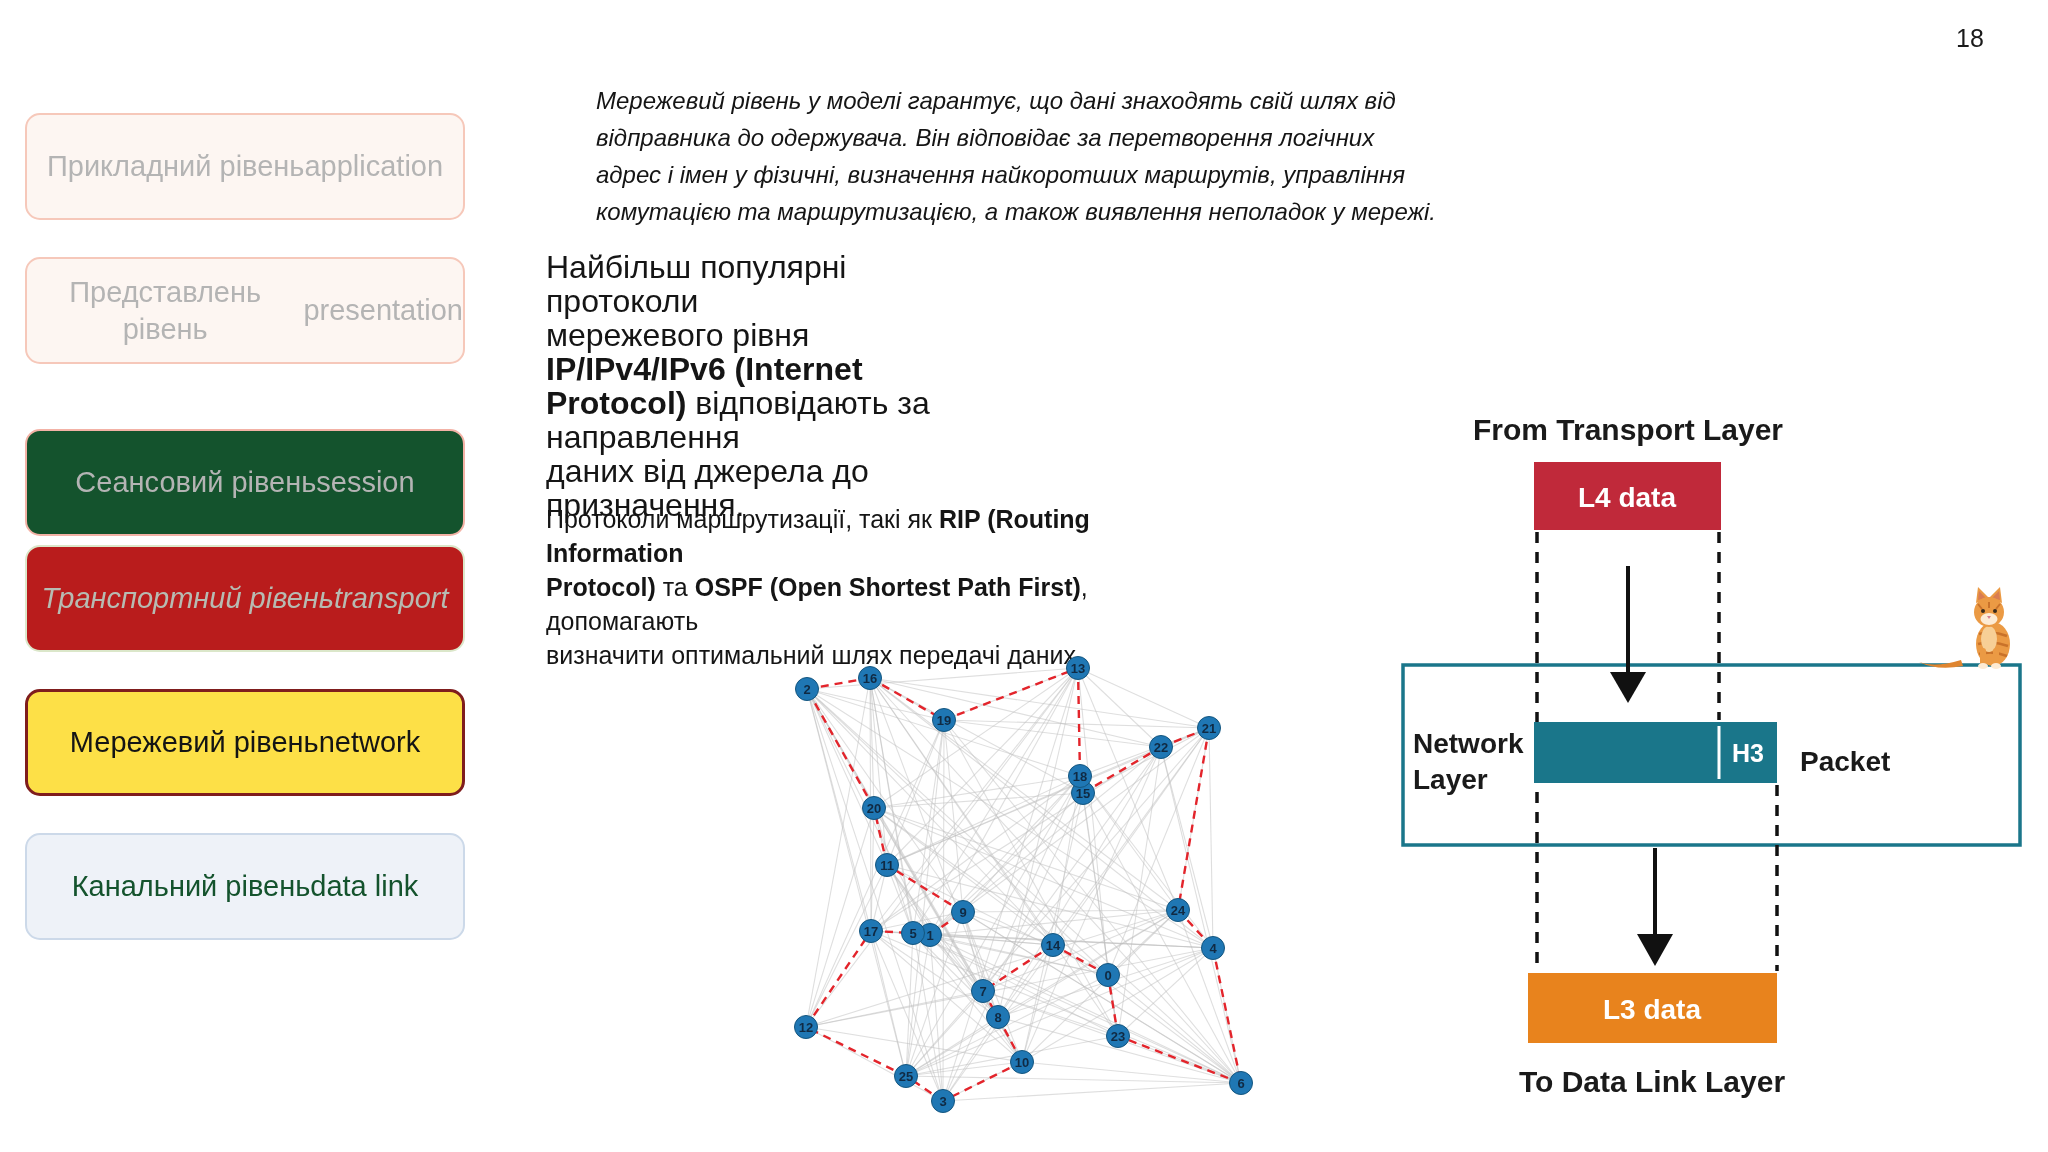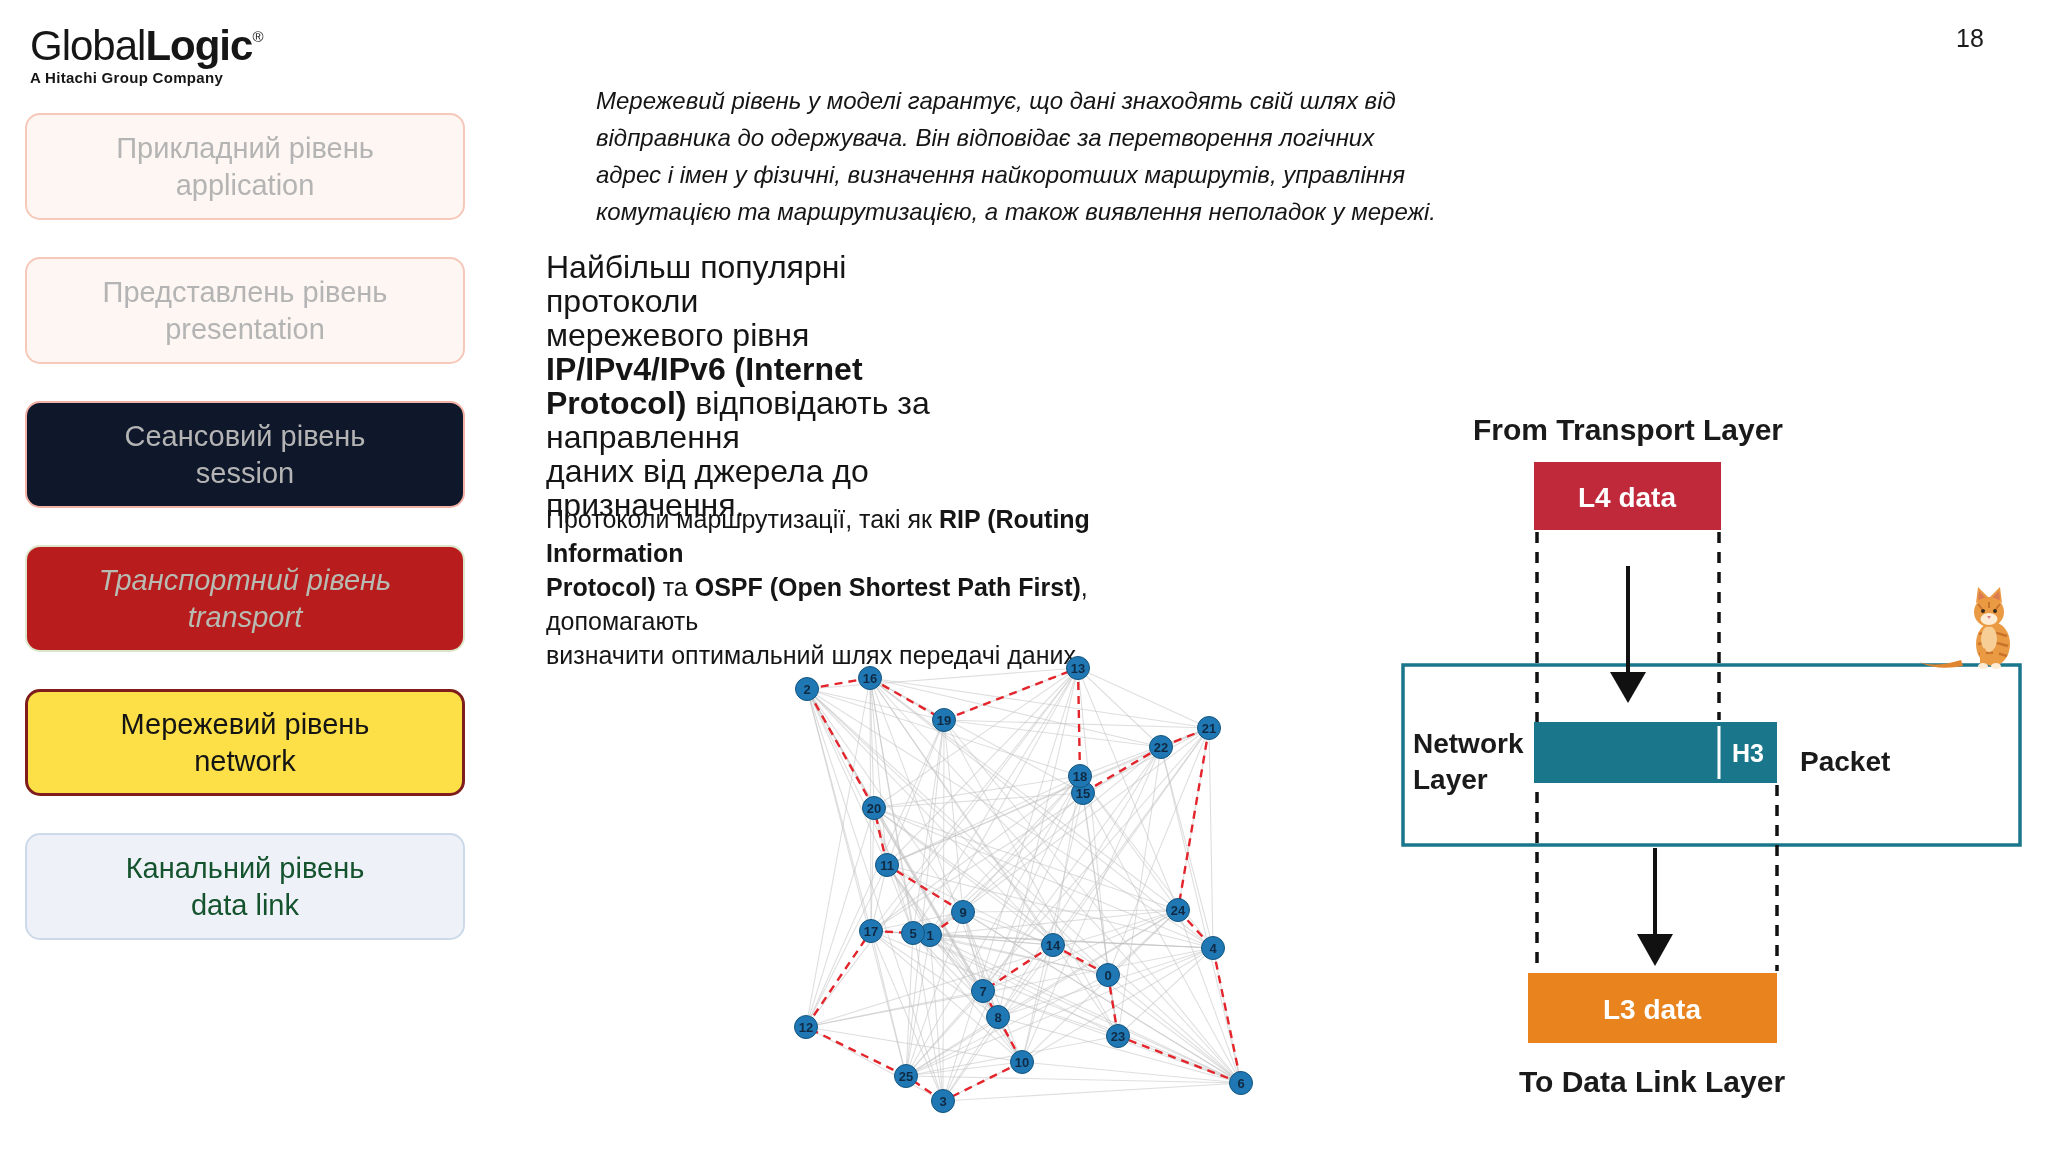--- a/index.html
+++ b/index.html
@@ -11,25 +11,25 @@
   .logo{position:absolute;left:30px;top:14px;}
   .brand{font-size:42px;letter-spacing:-1px;line-height:46px;}
   .brand .light{font-weight:400;}
   .brand .bold{font-weight:700;}
   .reg{font-size:15px;vertical-align:18px;font-weight:400;}
   .tagline{font-size:15px;font-weight:700;letter-spacing:.3px;margin-top:0;}
   .pagenum{position:absolute;left:1956px;top:24px;font-size:25px;color:#1a1a1a;}
   
   .layer-box{
     position:absolute;left:25px;width:440px;height:107px;border-radius:15px;
-    display:flex;flex-direction:column;justify-content:center;align-items:center;
+    display:flex;flex-direction:row;justify-content:center;align-items:center;
     font-size:29px;line-height:37px;text-align:center;box-sizing:border-box;
   }
   .v-pink {background:#fdf6f2;border:2px solid #f6c8ba;color:#b4b4b4;}
-  .v-pink2{background:#0f172a;border:2px solid #f3b2a6;color:#b4b4b4;}
+  .v-pink2{background:#14532d;border:2px solid #f3b2a6;color:#b4b4b4;margin-top:28px;}
   .v-green{background:#b91c1c;border:2px solid #dbe7ca;color:#b7bbb2;font-style:italic;}
   .v-active{background:#fde047;border:3px solid #7f1d1d;color:#141414;}
   .v-blue {background:#eef2f8;border:2px solid #ccd9e9;color:#14532d;}
   
   .para{position:absolute;white-space:pre-line;color:#151515;}
   .p1{left:596px;top:82px;width:880px;font-size:24px;line-height:37px;font-style:italic;}
   .p2{left:546px;top:250px;width:450px;font-size:32px;line-height:34px;}
   .p3{left:546px;top:502px;width:650px;font-size:25px;line-height:34px;}
   .para b{font-weight:700;}
   
@@ -41,24 +41,20 @@
   .dt-white{font-size:28px;font-weight:700;fill:#ffffff;}
   .dt-h3{font-size:25px;font-weight:700;fill:#ffffff;}
   .dash{stroke:#111111;stroke-width:3.5;stroke-dasharray:11 9;fill:none;}
   .arrow-line{stroke:#111111;stroke-width:4;fill:none;}
 </style>
 </head>
 <body>
 
 <div id="slide">
 
-  <div class="logo">
-    <div class="brand"><span class="light">Global</span><span class="bold">Logic</span><span class="reg">®</span></div>
-    <div class="tagline">A Hitachi Group Company</div>
-  </div>
 
   <div class="pagenum">18</div>
 
   <div class="layer-box v-pink" style="top:113px">
     <div>Прикладний рівень</div>
     <div>application</div>
   </div>
   <div class="layer-box v-pink" style="top:257px">
     <div>Представлень рівень</div>
     <div>presentation</div>

